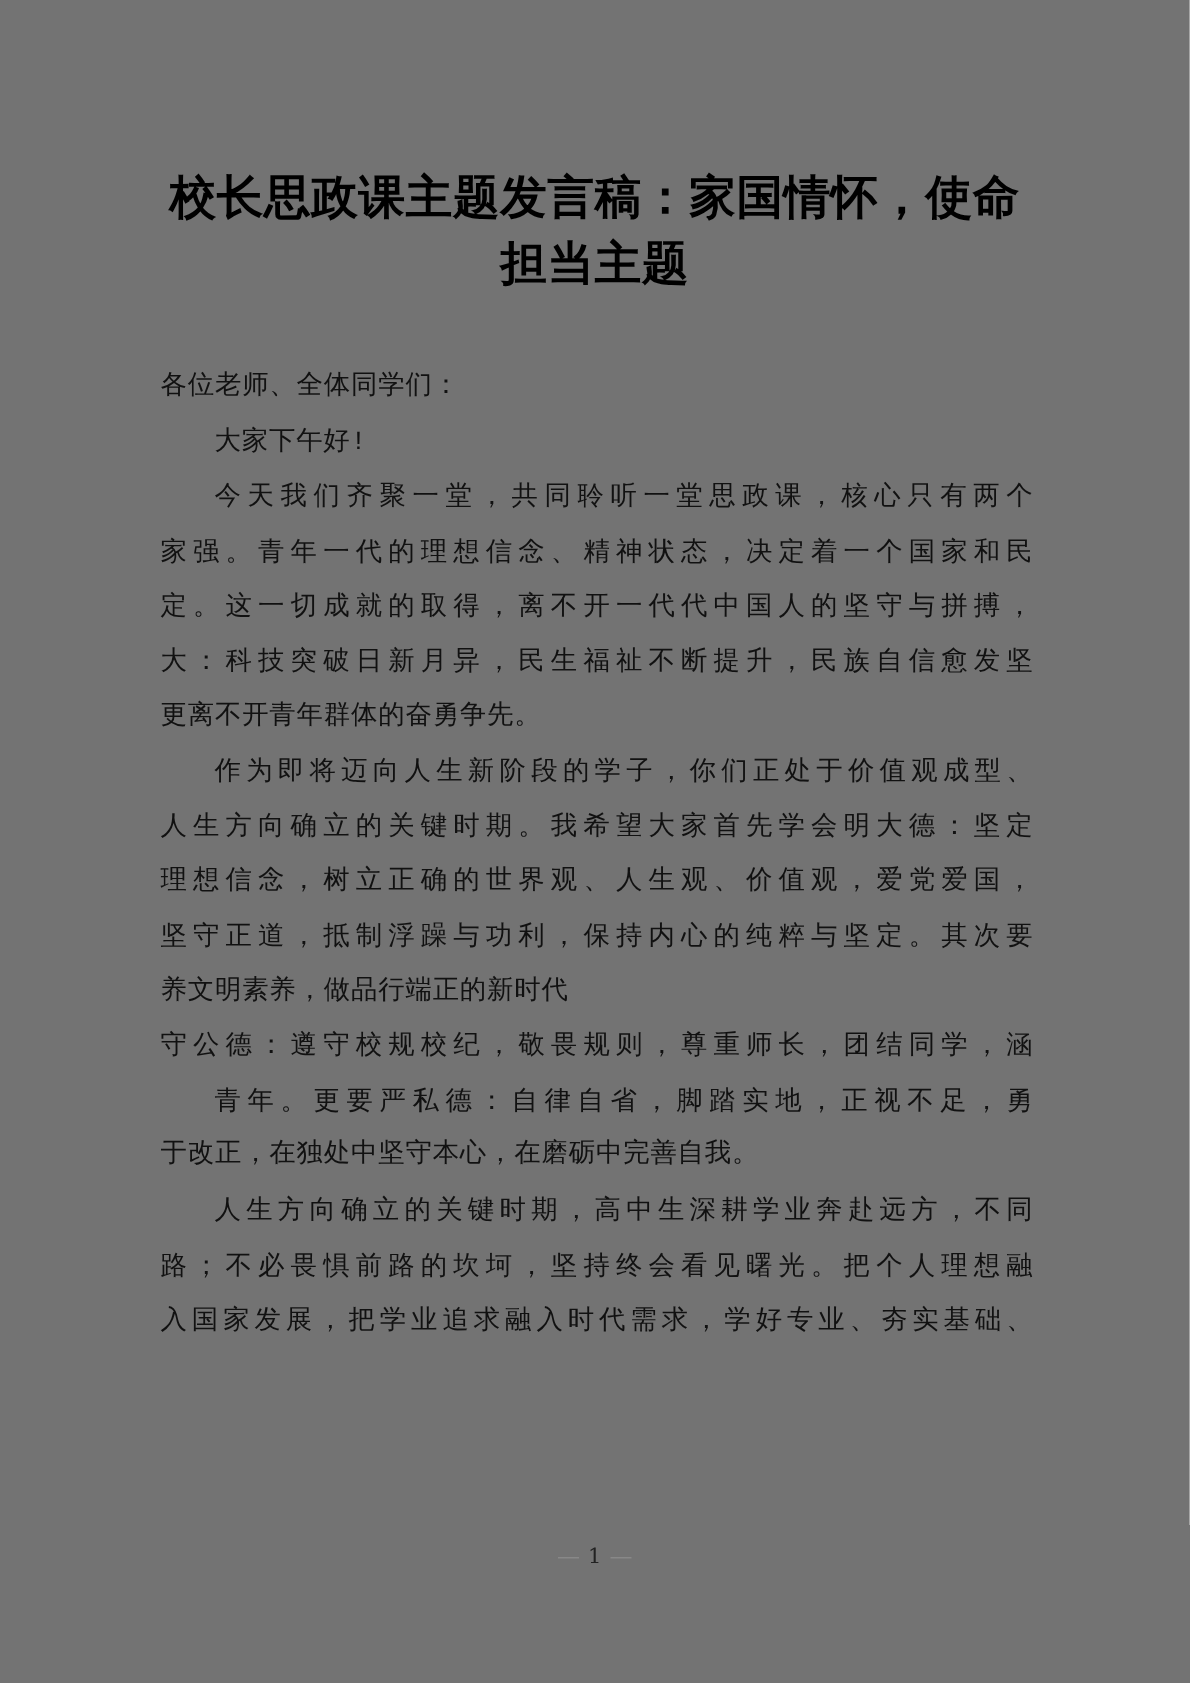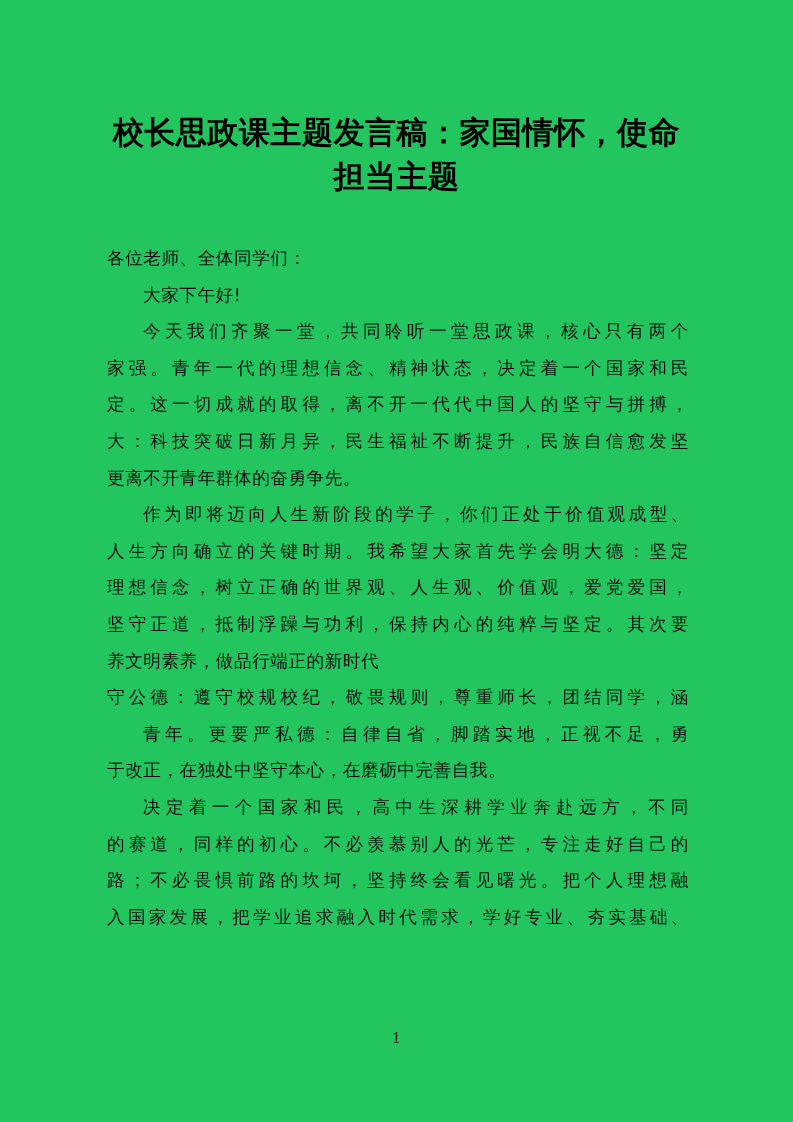--- a/index.html
+++ b/index.html
@@ -1,29 +1,29 @@
 <!DOCTYPE html>
 <html><head>
 <meta charset="utf-8">
 <style>
   html, body { margin: 0; padding: 0; background: #ffffff; }
   body { width: 793px; height: 1122px; position: relative; overflow: hidden; }
-  .page { position: absolute; left: 0; top: 0; width: 793px; height: 1122px; background: #22c55e; }
+  .page { position: absolute; left: 0; top: 0; width: 793px; height: 1122px; background: #737373; }
   .title {
     position: absolute; left: 90px; width: 613px; top: 110px;
     text-align: center; font-family: "DejaVu Serif", serif; font-weight: bold;
     font-size: 31px; line-height: 44px; color: #000; letter-spacing: 0.5px;
   }
   .body {
     position: absolute; left: 107px; top: 240px; width: 582px;
     font-family: "DejaVu Sans", sans-serif; font-size: 17.6px; line-height: 36.6px;
     color: #111; letter-spacing: 0.55px;
   }
   .line { white-space: nowrap; height: 36.6px; text-align: justify; text-align-last: justify; }
-  .line.last { text-align-last: left; }
+  .line.last { text-align-last: left; font-family: Liberation Mono, monospace; }
   .line.indent { padding-left: 36px; }
   .footer {
     position: absolute; top: 1030px; left: 0; width: 793px; text-align: center;
     font-family: "DejaVu Serif", serif; font-size: 14px; color: #222;
   }
   .footer .dash { display: inline-block; width: 14px; height: 1px; background: #888; vertical-align: middle; margin: 0 6px; }
 </style>
 </head>
 <body>
 
@@ -42,22 +42,21 @@
       <div class="line">大：科技突破日新月异，民生福祉不断提升，民族自信愈发坚</div>
       <div class="line last">更离不开青年群体的奋勇争先。</div>
       <div class="line indent">作为即将迈向人生新阶段的学子，你们正处于价值观成型、</div>
       <div class="line">人生方向确立的关键时期。我希望大家首先学会明大德：坚定</div>
       <div class="line">理想信念，树立正确的世界观、人生观、价值观，爱党爱国，</div>
       <div class="line">坚守正道，抵制浮躁与功利，保持内心的纯粹与坚定。其次要</div>
       <div class="line last">养文明素养，做品行端正的新时代</div>
       <div class="line">守公德：遵守校规校纪，敬畏规则，尊重师长，团结同学，涵</div>
       <div class="line indent">青年。更要严私德：自律自省，脚踏实地，正视不足，勇</div>
       <div class="line last">于改正，在独处中坚守本心，在磨砺中完善自我。</div>
-      <div class="line indent">决定着一个国家和民，高中生深耕学业奔赴远方，不同</div>
-      <div class="line">的赛道，同样的初心。不必羡慕别人的光芒，专注走好自己的</div>
+      <div class="line indent">人生方向确立的关键时期，高中生深耕学业奔赴远方，不同</div>
       <div class="line">路；不必畏惧前路的坎坷，坚持终会看见曙光。把个人理想融</div>
       <div class="line">入国家发展，把学业追求融入时代需求，学好专业、夯实基础、</div>
     </div>
 
   <div class="footer">
     <span class="dash"></span><span>1</span><span class="dash"></span>
   </div>
 </div>
 
 </body></html>

